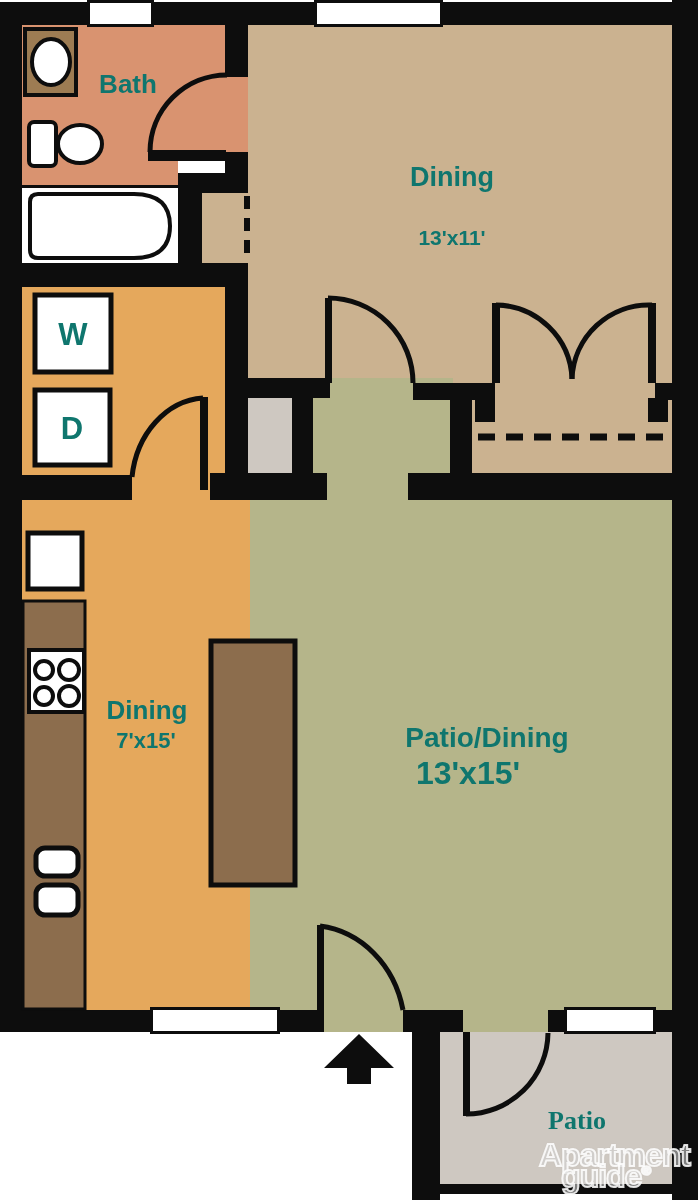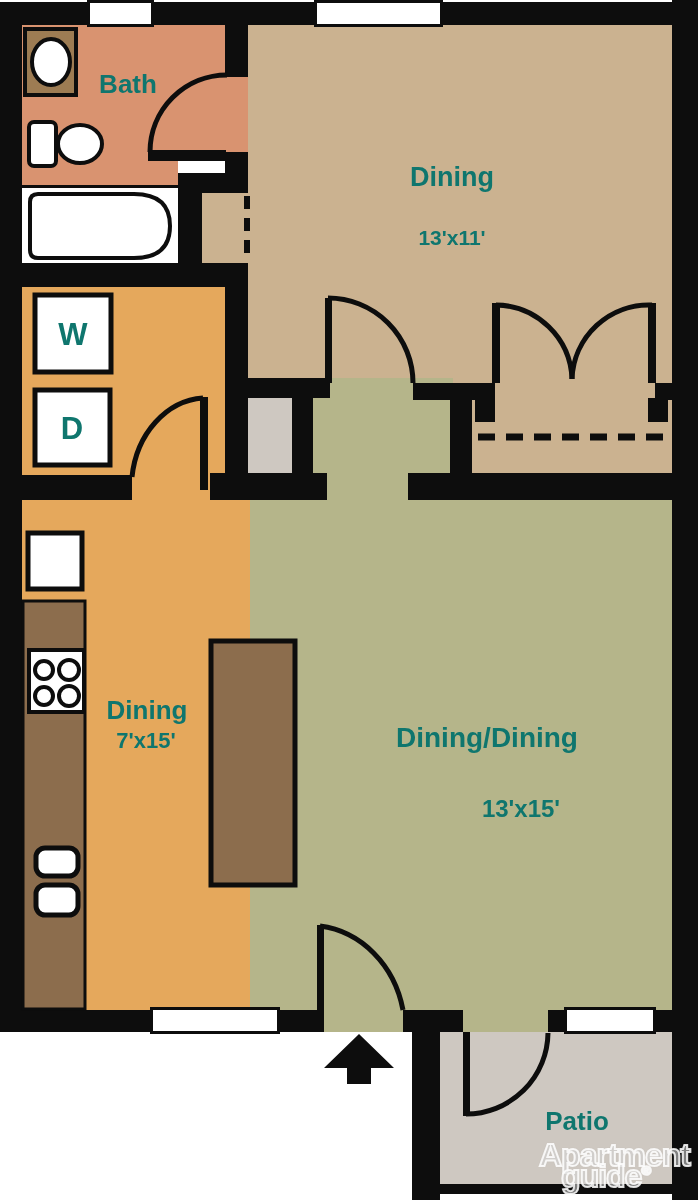--- a/index.html
+++ b/index.html
@@ -153,20 +153,20 @@
     <polygon points="359,1034 394,1068 371,1068 371,1084 347,1084 347,1068 324,1068" fill="#0d0d0d"></polygon>
   </svg>
 
   <div class="lbl" style="left:128px;top:84px;font-size:26px;">Bath</div>
   <div class="lbl" style="left:452px;top:177px;font-size:27px;">Dining</div>
   <div class="lbl" style="left:452px;top:209px;font-size:21px;margin-top:28px;">13'x11'</div>
   <div class="lbl" style="left:73px;top:334px;font-size:31px;">W</div>
   <div class="lbl" style="left:72px;top:428px;font-size:31px;">D</div>
   <div class="lbl" style="left:147px;top:710px;font-size:26px;">Dining</div>
   <div class="lbl" style="left:146px;top:741px;font-size:22px;">7'x15'</div>
-  <div class="lbl" style="left:487px;top:738px;font-size:28px;">Dining/Dining</div>
-  <div class="lbl" style="left:521px;top:773px;font-size:24px;margin-top:36px;">13'x15'</div>
-  <div class="lbl" style="left:577px;top:1121px;font-size:26px;">Patio</div>
+  <div class="lbl" style="left:487px;top:738px;font-size:28px;">Patio/Dining</div>
+  <div class="lbl" style="left:468px;top:773px;font-size:32px;">13'x15'</div>
+  <div class="lbl" style="left:577px;top:1121px;font-size:26px;font-family:Liberation Serif, serif;">Patio</div>
 
   <div class="wm" style="right:8px;top:1139px;font-size:32px;">Apartment</div>
   <div class="wm" style="right:48px;top:1160px;font-size:32px;"><span>guide</span><span style="font-size:13px;vertical-align:super;">®</span></div>
 
 </div>
 
 </body></html>

